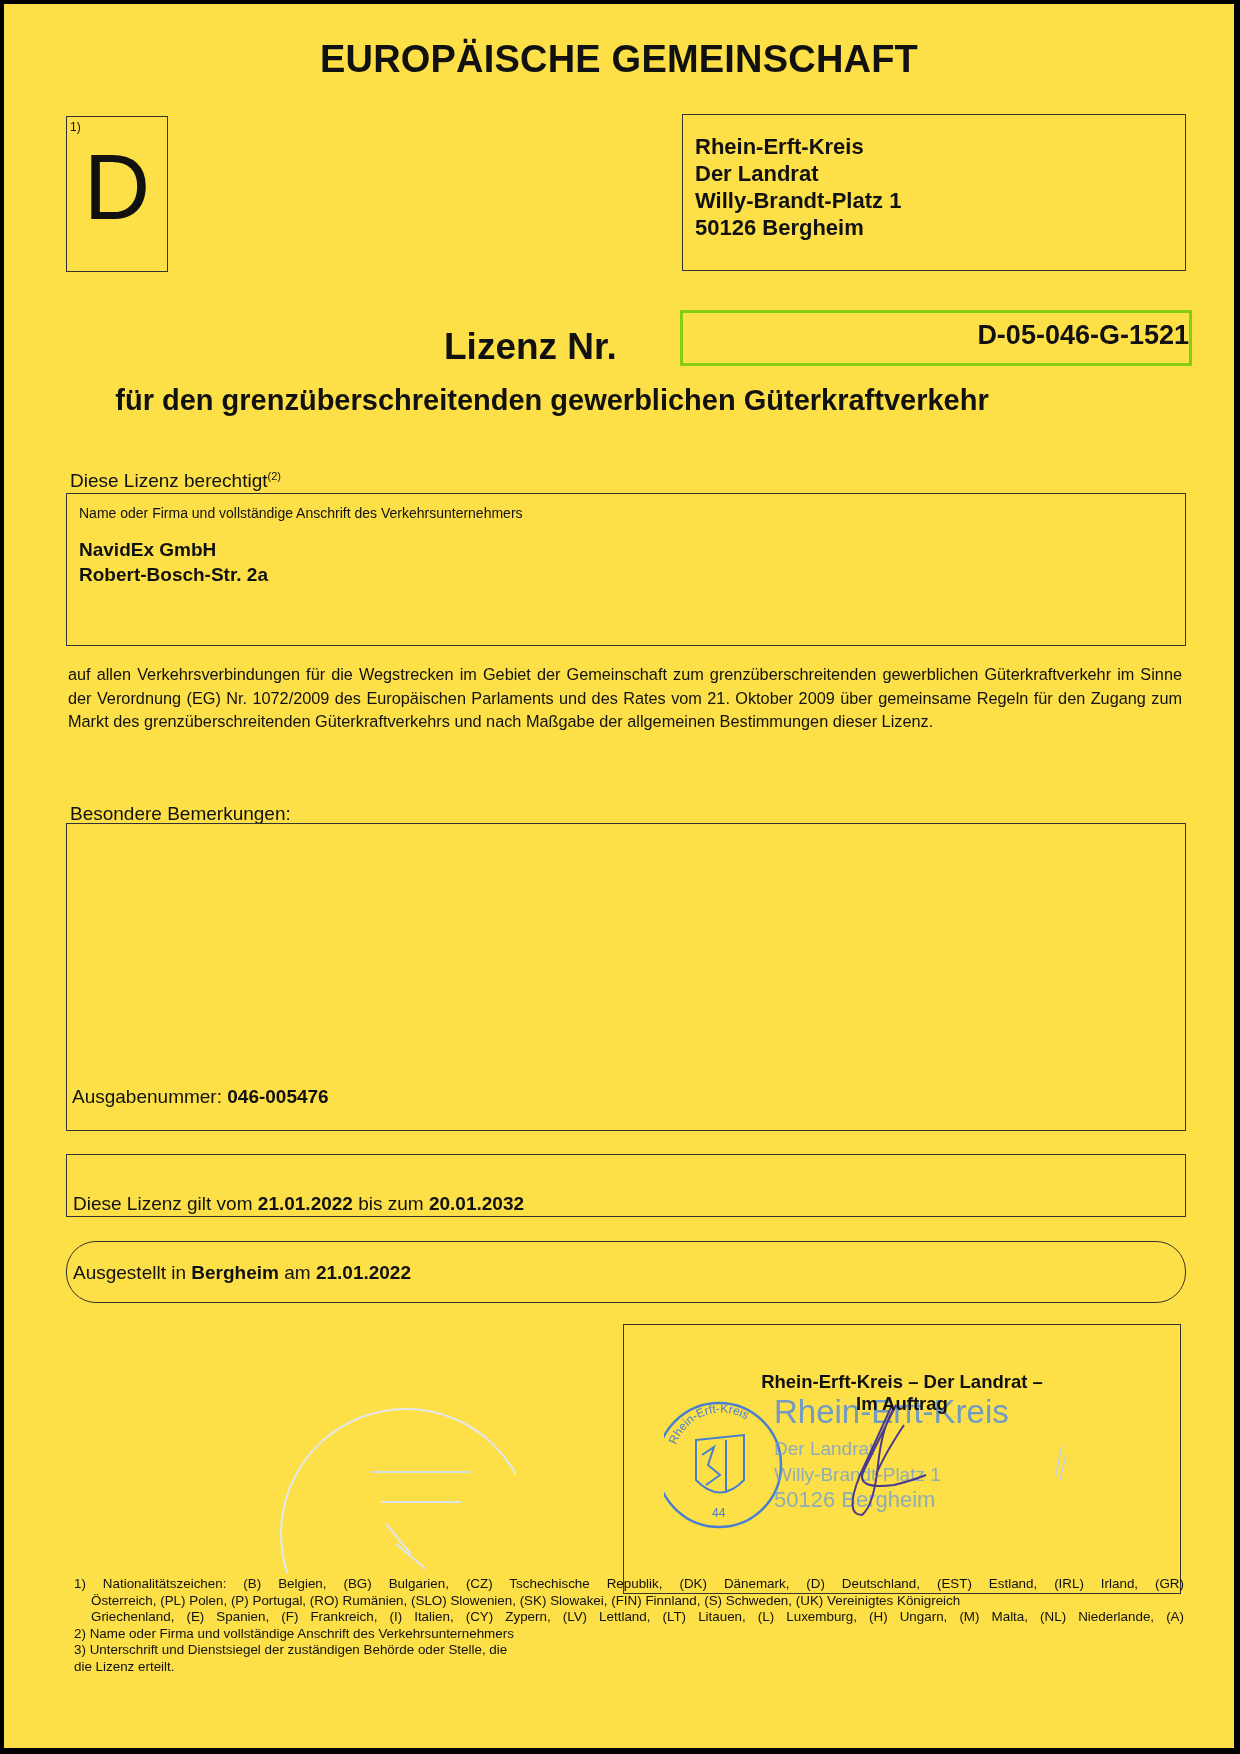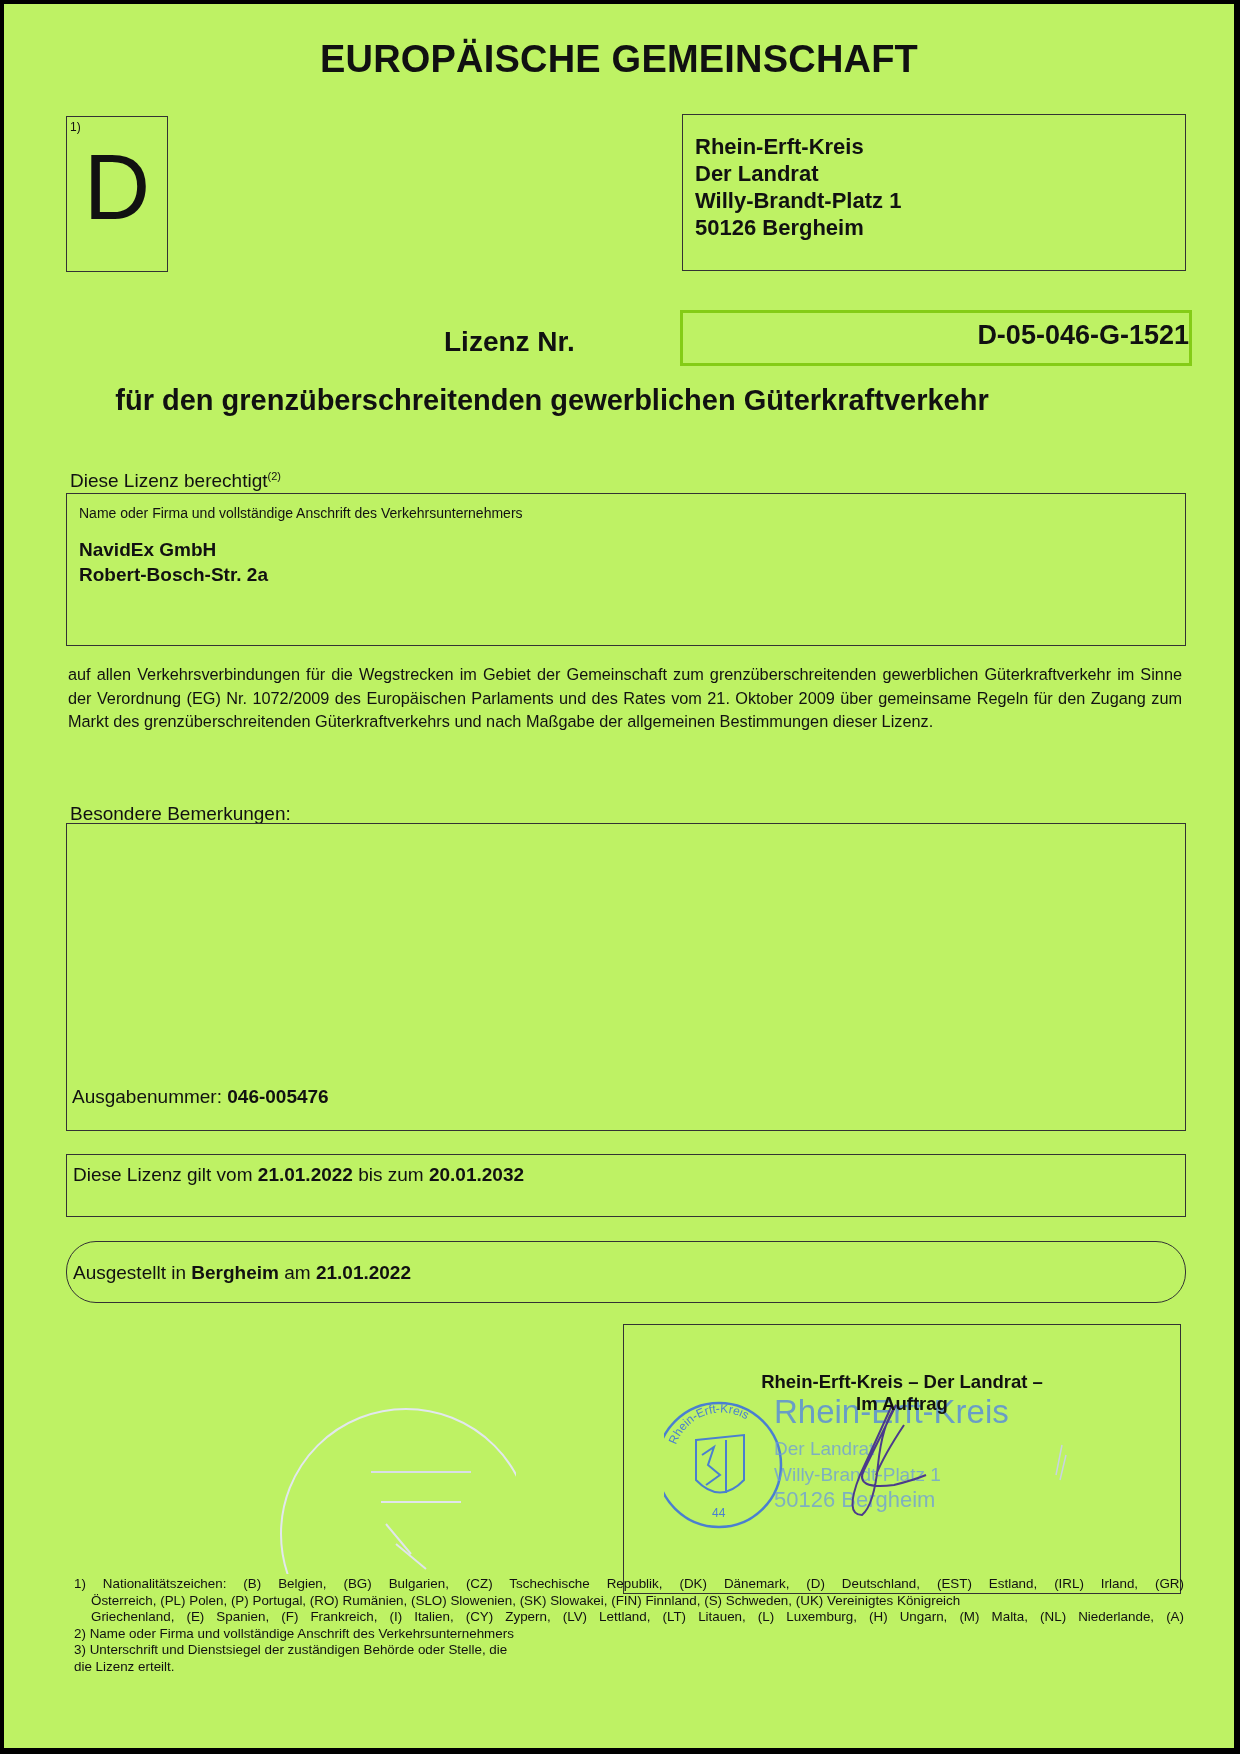--- a/index.html
+++ b/index.html
@@ -1,39 +1,39 @@
 <!DOCTYPE html>
 <html><head>
 <meta charset="utf-8">
 <style>
   html, body { margin:0; padding:0; }
   body { width:1240px; height:1754px; background:#000; position:relative; overflow:hidden;
          font-family:"Liberation Sans", sans-serif; color:#111; }
-  .page { position:absolute; left:4px; top:4px; width:1230px; height:1744px; background:#bef264; }
+  .page { position:absolute; left:4px; top:4px; width:1230px; height:1744px; background:#fde047; }
   .abs { position:absolute; }
   .box { position:absolute; border:1.5px solid #333; box-sizing:border-box; }
   .bold { font-weight:bold; }
   #title { left:0; width:1230px; top:34px; text-align:center; font-size:38px; font-weight:bold; letter-spacing:0.2px; }
   #country-box { left:62px; top:112px; width:102px; height:156px; }
   #country-box .fn { position:absolute; left:3px; top:3px; font-size:12px; }
   #country-box .code { position:absolute; left:0; width:100%; top:24px; text-align:center; font-size:92px; line-height:1; }
   #authority-box { left:678px; top:110px; width:504px; height:157px; padding:18px 0 0 12px; font-size:22px; font-weight:bold; line-height:27px; }
-  #lizenz-label { left:440px; top:322px; font-size:28px; font-weight:bold; }
+  #lizenz-label { left:440px; top:322px; font-size:37px; font-weight:bold; }
   #lizenz-box { left:676px; top:306px; width:506px; height:50px; border:3px solid #84cc16; text-align:right; font-size:27px; font-weight:bold; line-height:44px; }
   #subtitle { left:0; width:1031px; padding-left:65px; box-sizing:border-box; top:380px; text-align:center; font-size:29px; font-weight:bold; }
   #berechtigt { left:66px; top:466px; font-size:19px; }
   #berechtigt sup { font-size:11px; }
   #holder-box { left:62px; top:489px; width:1120px; height:153px; padding:11px 0 13px 12px; }
   #holder-box .lbl { font-size:14px; margin-bottom:16px; }
   #holder-box .addr { font-size:19px; font-weight:bold; line-height:25px; }
   #para { left:64px; top:659px; width:1114px; font-size:16.3px; line-height:23.5px; text-align:justify; }
   #remarks-label { left:66px; top:799px; font-size:19px; }
   #remarks-box { left:62px; top:819px; width:1120px; height:308px; }
   #ausgabe { left:68px; top:1082px; font-size:19px; }
-  #validity-box { left:62px; top:1150px; width:1120px; height:63px; padding:9px 0 0 6px; font-size:19px; }
+  #validity-box { left:62px; top:1150px; width:1120px; height:63px; padding:38px 0 0 6px; font-size:19px; }
   #issued-box { left:62px; top:1237px; width:1120px; height:62px; padding:20px 0 0 6px; font-size:19px;border-radius:30px; }
   #sign-box { left:619px; top:1320px; width:558px; height:270px; }
   #sign-box .t1 { position:absolute; left:0; width:100%; top:46px; text-align:center; font-size:18.5px; font-weight:bold; z-index:3; }
   #sign-box .t2 { position:absolute; left:0; width:100%; top:68px; text-align:center; font-size:18.5px; font-weight:bold; z-index:3; }
   #stamp-svg { position:absolute; left:40px; top:60px; z-index:2; }
   #emboss-svg { position:absolute; left:272px; top:1390px; }
   #footnotes { left:70px; top:1572px; width:1110px; font-size:13.4px; line-height:16.5px; }
   #footnotes .fnline { text-align:justify; }
   #footnotes .indent { padding-left:17px; }
 </style>

